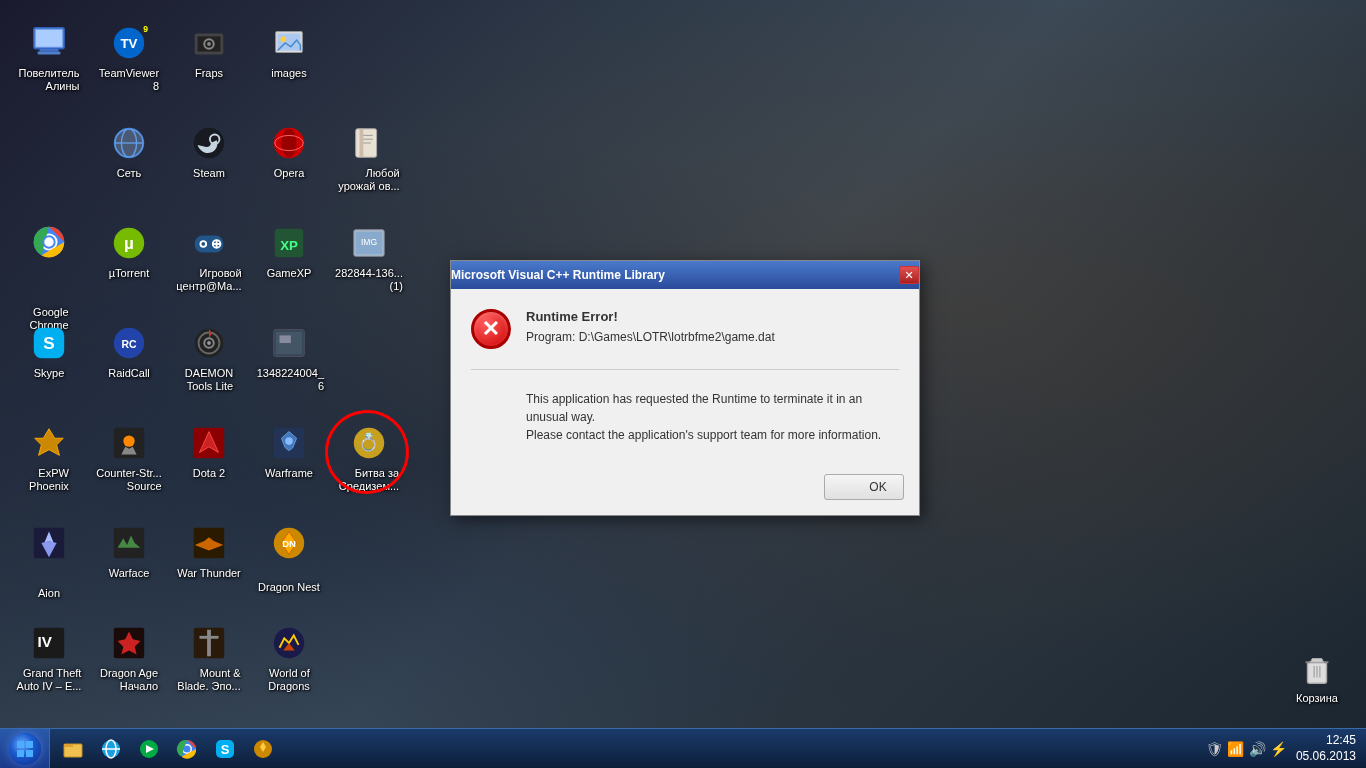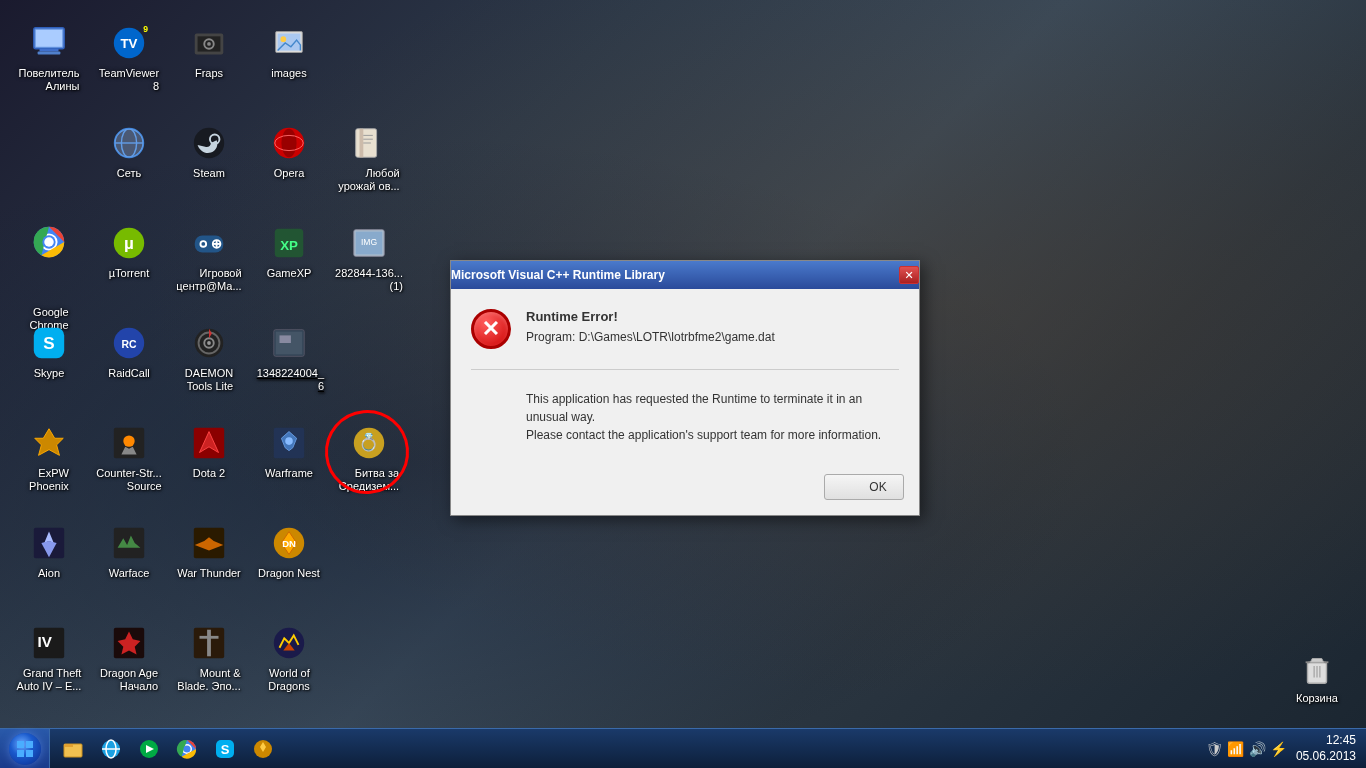--- a/index.html
+++ b/index.html
@@ -489,21 +489,21 @@
     <div class="desktop-icon" style="grid-column:2;grid-row:4;">
       <div class="icon-img">
         <svg class="icon-svg" viewBox="0 0 40 40">
             <circle cx="20" cy="20" r="16" fill="#2244aa"></circle>
             <text x="20" y="25" font-size="11" fill="white" text-anchor="middle" font-weight="bold">RC</text>
           </svg>
       </div>
       <span class="icon-label">RaidCall</span>
     </div>
 
-    <div class="desktop-icon" style="grid-column:4;grid-row:4;text-decoration:underline;">
+    <div class="desktop-icon" style="grid-column:4;grid-row:4;">
       <div class="icon-img">
         <svg class="icon-svg" viewBox="0 0 40 40">
             <rect x="4" y="6" width="32" height="28" rx="2" fill="#334455" stroke="#556" stroke-width="1"></rect>
             <rect x="6" y="8" width="28" height="24" fill="#445566"></rect>
             <rect x="10" y="12" width="12" height="8" fill="#888aa0"></rect>
           </svg>
       </div>
       <span class="icon-label">1348224004_6</span>
     </div>
 
@@ -551,21 +551,21 @@
     <div class="desktop-icon highlighted-icon" style="grid-column:5;grid-row:5;">
       <div class="icon-img">
         <svg class="icon-svg" viewBox="0 0 40 40">
             <circle cx="20" cy="20" r="16" fill="#c8a020"></circle>
             <text x="20" y="25" font-size="18" fill="#4a2000" text-anchor="middle">💍</text>
           </svg>
       </div>
       <span class="icon-label">Битва за<br>Средизем...</span>
     </div>
 
-    <div class="desktop-icon" style="grid-column:1;grid-row:6;">
+    <div class="desktop-icon" style="grid-column:1;grid-row:6;gap:20px;">
       <div class="icon-img">
         <svg class="icon-svg" viewBox="0 0 40 40">
             <rect x="4" y="4" width="32" height="32" rx="2" fill="#1a1a3a"></rect>
             <path d="M20 8 L15 20 L20 18 L25 20 Z" fill="#aabbff"></path>
             <path d="M12 20 L20 18 L28 20 L20 35 Z" fill="#8899ee"></path>
           </svg>
       </div>
       <span class="icon-label">Aion</span>
     </div>
 
@@ -582,21 +582,21 @@
     <div class="desktop-icon" style="grid-column:3;grid-row:6;">
       <div class="icon-img">
         <svg class="icon-svg" viewBox="0 0 40 40">
             <rect x="4" y="4" width="32" height="32" rx="2" fill="#2a1a00"></rect>
             <path d="M5 22 L15 18 L20 14 L25 18 L35 22 L20 28 Z" fill="#cc6600"></path>
           </svg>
       </div>
       <span class="icon-label">War Thunder</span>
     </div>
 
-    <div class="desktop-icon" style="grid-column:4;grid-row:6;">
+    <div class="desktop-icon" style="grid-column:4;grid-row:6;gap:14px;">
       <div class="icon-img">
         <svg class="icon-svg" viewBox="0 0 40 40">
             <circle cx="20" cy="20" r="16" fill="#cc8800"></circle>
             <path d="M20 8 L28 20 L20 32 L12 20 Z" fill="#ffaa00" stroke="#cc6600" stroke-width="1"></path>
             <text x="20" y="24" font-size="10" fill="white" text-anchor="middle" font-weight="bold">DN</text>
           </svg>
       </div>
       <span class="icon-label">Dragon Nest</span>
     </div>
 

